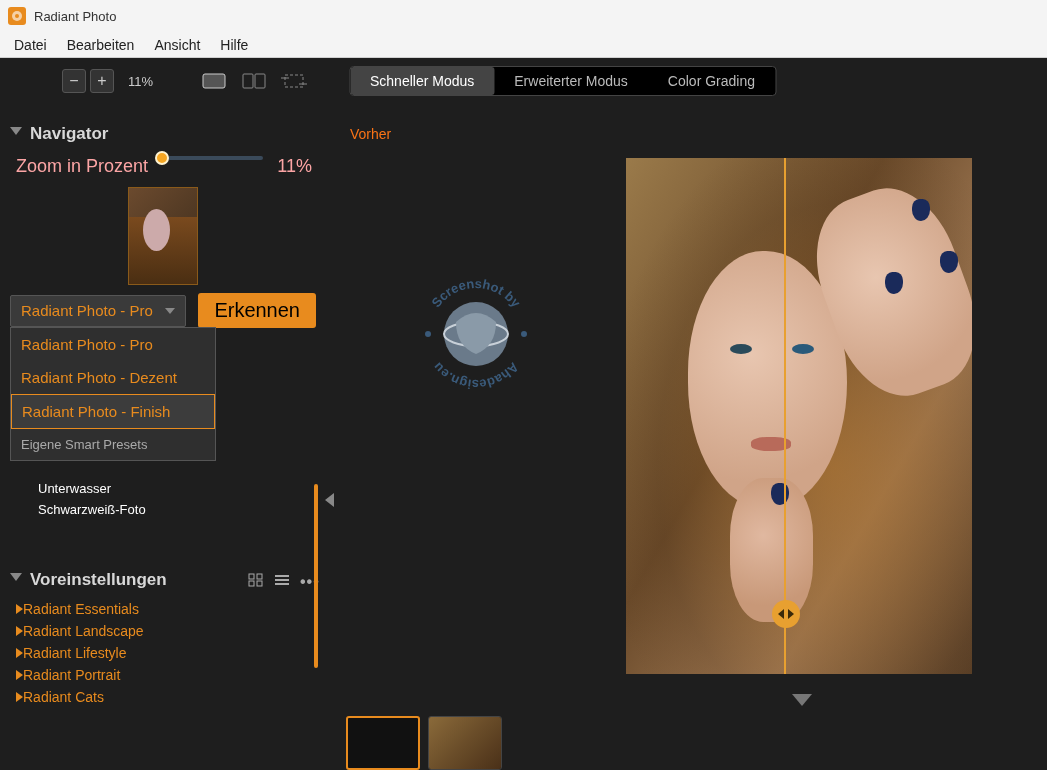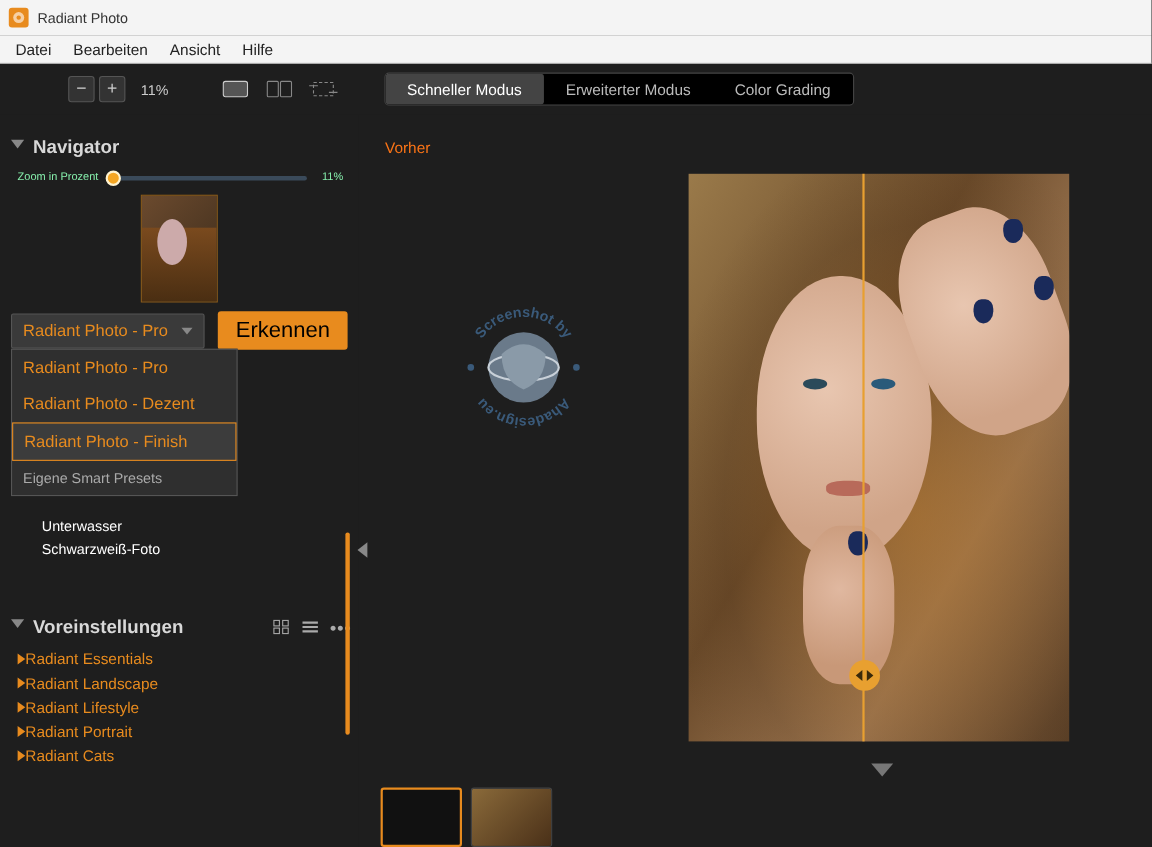--- a/index.html
+++ b/index.html
@@ -35,21 +35,21 @@
 
   
   .section-hdr { display: flex; align-items: center; padding: 10px 4px 8px 4px; }
   .section-hdr .tri { width: 0; height: 0; border-top: 6px solid transparent; border-bottom: 6px solid transparent; border-left: 0; border-right: 0; }
   .section-hdr .tri.down { border-left: 6px solid transparent; border-right: 6px solid transparent; border-top: 8px solid #888; margin-right: 8px; }
   .section-hdr h3 { font-size: 17px; font-weight: 700; color: #d8d8d8; flex: 1; }
   .section-hdr .hdr-icons { display: flex; gap: 10px; align-items: center; }
   .hdr-icons svg, .hdr-icons .dots { width: 16px; height: 14px; stroke: #aaa; fill: none; }
   .hdr-icons .dots { color: #aaa; letter-spacing: 1px; font-weight: 700; cursor: pointer; }
 
-  .zoomrow { display: flex; align-items: center; padding: 4px 8px 10px 10px; font-size: 10px; color: #86efac; gap: 10px; }
+  .zoomrow { display: flex; padding: 4px 8px 10px 10px; font-size: 18px; color: #fca5a5; gap: 10px; }
   .zoomrow .track { flex: 1; height: 4px; background: #3a4a5a; border-radius: 2px; position: relative; margin: 0 4px; }
   .zoomrow .thumb { position: absolute; left: 0%; top: 50%; transform: translate(-50%,-50%); width: 14px; height: 14px; border-radius: 50%; background: #f5a623; border: 2px solid #fff3d0; }
 
   .nav-thumb { width: 70px; height: 98px; margin: 0 auto 8px auto; border: 1px solid #8a5a1a; background: linear-gradient(135deg,#6b4a2e,#3a2a1a); position: relative; overflow: hidden; }
   .nav-thumb .face { position:absolute; left:20%; top:22%; width:40%; height:44%; border-radius:50%; background:#caa; }
   .nav-thumb .hair { position:absolute; left:0; top:30%; width:100%; height:70%; background:linear-gradient(#7a4a1e,#4a2e12); }
 
   
   .preset-block { position: relative; padding: 0 4px; }
   .preset-row { display: flex; gap: 12px; align-items: center; }

